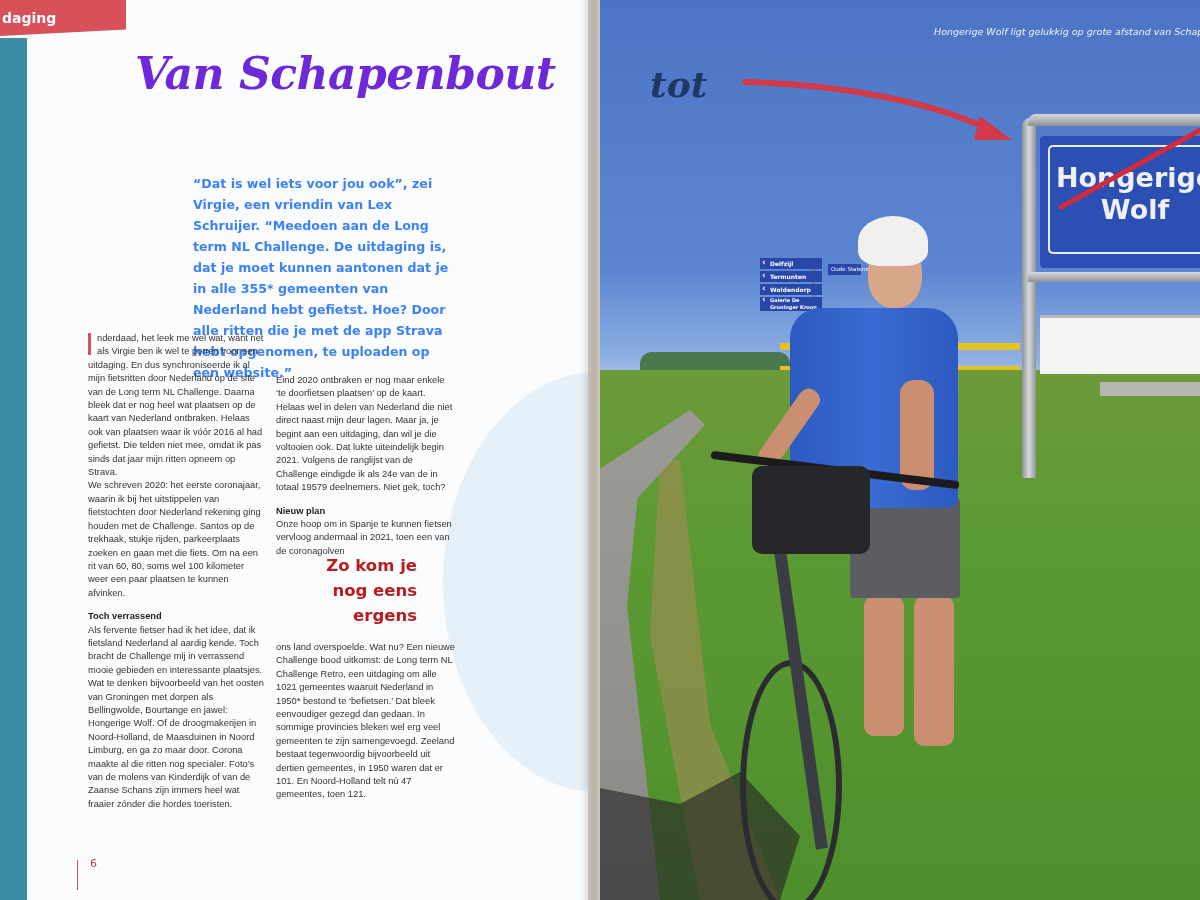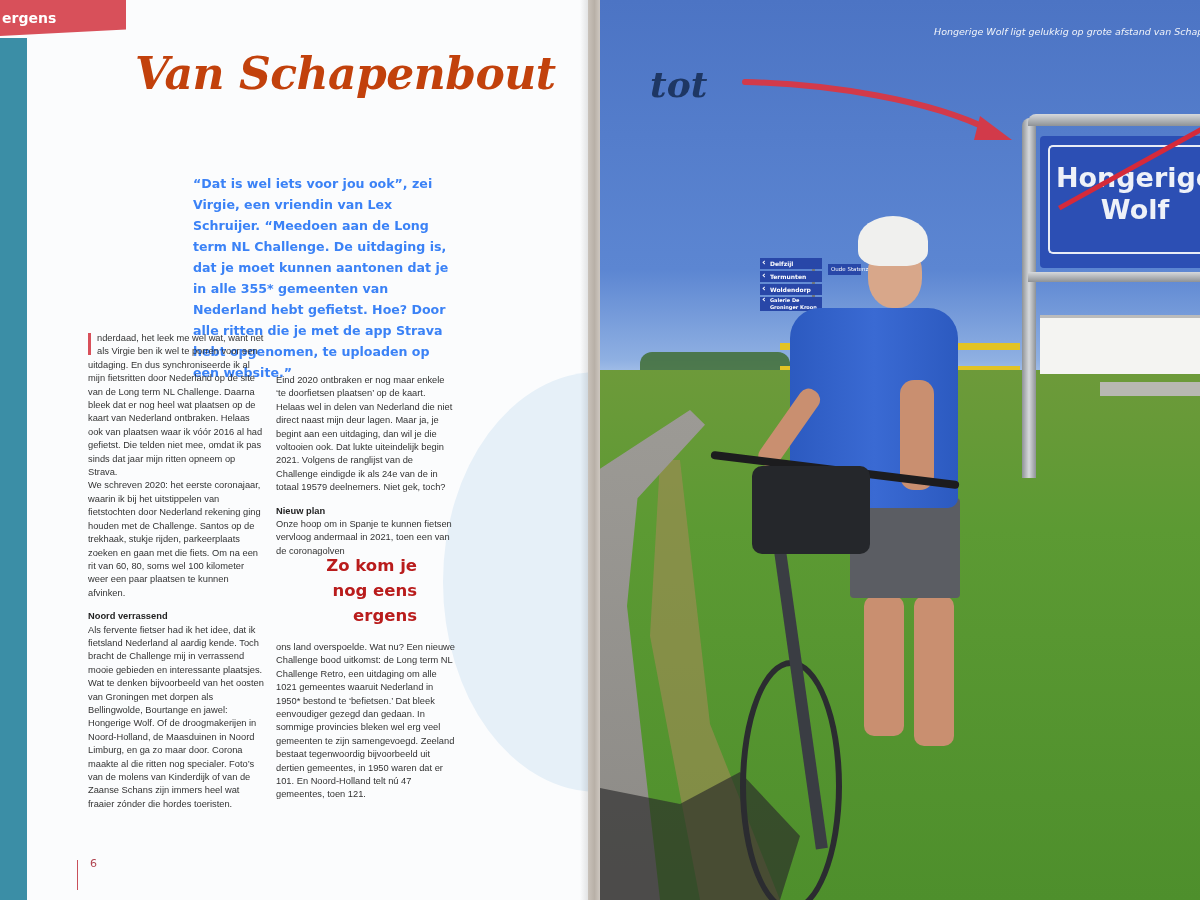--- a/index.html
+++ b/index.html
@@ -7,21 +7,21 @@
   .spread { position: absolute; inset: 0; }
 
   
   .left-page { position: absolute; left: 0; top: 0; width: 590px; height: 900px; background: #fbfcfd; overflow: hidden; }
   .teal-strip { position: absolute; left: 0; top: 38px; width: 27px; height: 862px; background: #3b8ea6; }
   .section-tab { position: absolute; left: 0; top: 0; width: 126px; height: 36px; background: #d8505a; transform: skewY(-3deg); transform-origin: left top; }
   .section-tab-text { position: absolute; left: 2px; top: 10px; color: #fff; font-size: 14px; font-weight: bold; font-family: "DejaVu Sans", sans-serif; }
   .light-circle { position: absolute; left: 443px; top: 372px; width: 310px; height: 420px; border-radius: 50%; background: #e6f0f8; }
   .page-shadow { position: absolute; right: 0; top: 0; width: 10px; height: 900px; background: linear-gradient(to right, rgba(0,0,0,0), rgba(0,0,0,0.12)); }
 
-  .title { position: absolute; left: 135px; top: 48px; font-family: "DejaVu Serif", serif; font-style: italic; font-weight: bold; font-size: 44px; color: #c2410c; letter-spacing: -0.5px; white-space: nowrap; }
+  .title { position: absolute; left: 135px; top: 48px; font-family: "DejaVu Serif", serif; font-style: italic; font-weight: bold; font-size: 44px; color: #6d28d9; letter-spacing: -0.5px; white-space: nowrap; }
 
   .intro { position: absolute; left: 193px; top: 173px; width: 260px; font-family: "DejaVu Sans", sans-serif; font-weight: bold; font-size: 12.6px; line-height: 21px; color: #3b82f6; }
 
   .body-col { position: absolute; font-family: Liberation Sans, sans-serif; font-size: 9.3px; line-height: 13.4px; color: #333; }
   .body-col p { margin: 0; }
   .col1 { left: 88px; top: 332px; width: 178px; }
   .col2a { left: 276px; top: 332px; width: 180px; margin-top: 42px; }
   .col2b { left: 276px; top: 641px; width: 180px; }
   .subhead { font-weight: bold; color: #222; display: block; }
   .gap { height: 10px; }
@@ -82,35 +82,35 @@
 </style>
 </head>
 <body>
 
 <div class="spread">
 
   <div class="left-page">
     <div class="light-circle"></div>
     <div class="teal-strip"></div>
     <div class="section-tab"></div>
-    <div class="section-tab-text">ergens</div>
+    <div class="section-tab-text">daging</div>
 
     <h1 class="title" style="margin:0;">Van Schapenbout</h1>
 
     <div class="intro">“Dat is wel iets voor jou ook”, zei Virgie, een vriendin van Lex Schruijer. “Meedoen aan de Long term NL Challenge. De uitdaging is, dat je moet kunnen aantonen dat je in alle 355* gemeenten van Nederland hebt gefietst. Hoe? Door alle ritten die je met de app Strava hebt opgenomen, te uploaden op een website.”</div>
 
     <div class="body-col col1">
       <p>
         <span class="dropcap"></span>
         <span>nderdaad, het leek me wel wat, want net als Virgie ben ik wel te</span>
         <span>porren voor een uitdaging. En dus synchroniseerde ik al mijn fietsritten door Nederland op de site van de Long term NL Challenge. Daarna bleek dat er nog heel wat plaatsen op de kaart van Nederland ontbraken. Helaas ook van plaatsen waar ik vóór 2016 al had gefietst. Die telden niet mee, omdat ik pas sinds dat jaar mijn ritten opneem op Strava.</span>
       </p>
       <p>We schreven 2020: het eerste coronajaar, waarin ik bij het uitstippelen van fietstochten door Nederland rekening ging houden met de Challenge. Santos op de trekhaak, stukje rijden, parkeerplaats zoeken en gaan met die fiets. Om na een rit van 60, 80, soms wel 100 kilometer weer een paar plaatsen te kunnen afvinken.</p>
       <div class="gap"></div>
-      <span class="subhead">Noord verrassend</span>
+      <span class="subhead">Toch verrassend</span>
       <p>Als fervente fietser had ik het idee, dat ik fietsland Nederland al aardig kende. Toch bracht de Challenge mij in verrassend mooie gebieden en interessante plaatsjes. Wat te denken bijvoorbeeld van het oosten van Groningen met dorpen als Bellingwolde, Bourtange en jawel: Hongerige Wolf. Of de droogmakerijen in Noord-Holland, de Maasduinen in Noord Limburg, en ga zo maar door. Corona maakte al die ritten nog specialer. Foto’s van de molens van Kinderdijk of van de Zaanse Schans zijn immers heel wat fraaier zónder die hordes toeristen.</p>
     </div>
 
     <div class="body-col col2a">
       <p>Eind 2020 ontbraken er nog maar enkele ‘te doorfietsen plaatsen’ op de kaart. Helaas wel in delen van Nederland die niet direct naast mijn deur lagen. Maar ja, je begint aan een uitdaging, dan wil je die voltooien ook. Dat lukte uiteindelijk begin 2021. Volgens de ranglijst van de Challenge eindigde ik als 24e van de in totaal 19579 deelnemers. Niet gek, toch?</p>
       <div class="gap"></div>
       <span class="subhead">Nieuw plan</span>
       <p>Onze hoop om in Spanje te kunnen fietsen vervloog andermaal in 2021, toen een van de coronagolven</p>
     </div>
 

